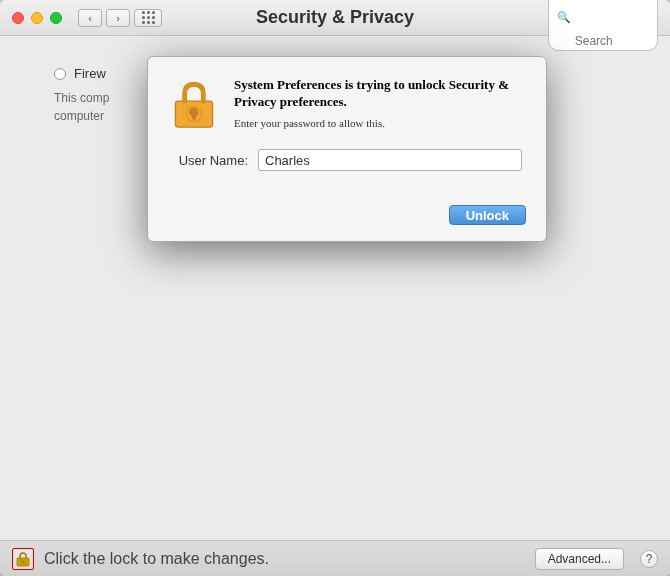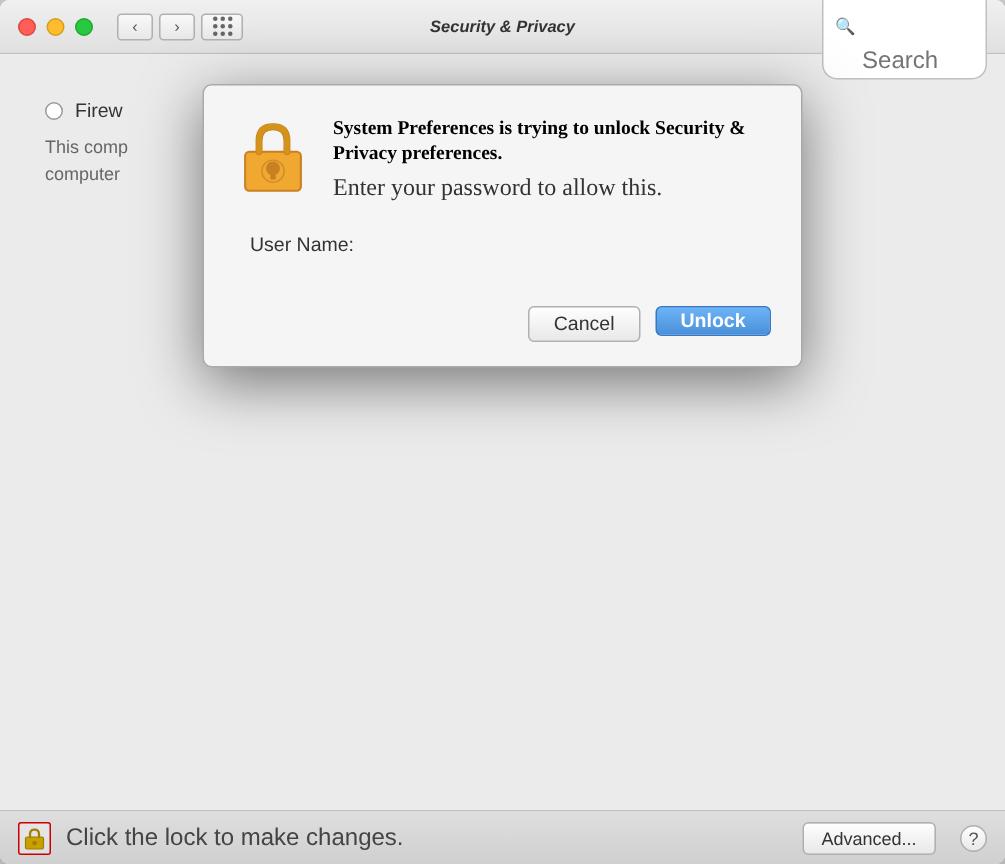--- a/index.html
+++ b/index.html
@@ -83,43 +83,42 @@
       align-items: center;
       justify-content: center;
       margin-left: 4px;
       cursor: pointer;
     }
 
     .titlebar-title {
       position: absolute;
       left: 50%;
       transform: translateX(-50%);
-      font-size: 11px;
+      font-size: 18px;
       font-weight: 600;
       color: #333;
-      font-style: italic;
     }
 
     .search-box {
       margin-left: auto;
       display: flex;
       align-items: center;
       background: #fff;
       border: 1px solid #c0c0c0;
       border-radius: 10px;
       padding: 2px 8px;
       width: 110px;
       gap: 4px;
     }
 
     .search-box input {
       border: none;
       outline: none;
       background: transparent;
-      font-size: 16px;
+      font-size: 12px;
       color: #ec4899;
       width: 80px;
       margin-top: 47px;
     }
 
     
     .bg-content {
       position: absolute;
       top: 0; left: 0; right: 0; bottom: 0;
       padding: 20px 30px;
@@ -196,21 +195,21 @@
 
     .dialog-text h3 {
       font-size: 13px;
       font-weight: 700;
       color: #000;
       margin-bottom: 6px;
       line-height: 1.3;
     }
 
     .dialog-text p {
-      font-size: 16px;
+      font-size: 11px;
       color: #333;
     }
 
     .dialog-form {
       padding: 4px 24px 16px 20px;
     }
 
     .form-row {
       display: flex;
       align-items: center;
@@ -368,21 +367,21 @@
           <div class="grid-dot"></div>
       </div>
     </div>
     <div class="titlebar-title">Security &amp; Privacy</div>
     <div class="search-box">
       <span style="font-size:11px;color:#999;">🔍</span>
       <input type="text" placeholder="Search" style="">
     </div>
   </div>
 
-  <div style="flex:1; position:relative;">
+  <div style="flex:1; position:relative;margin-left:24px;">
 
     <div class="bg-content">
       <div class="firewall-row">
         <div class="radio-circle"></div>
         <span class="firewall-label">Firew</span>
       </div>
       <div class="bg-text">
         <span>This comp</span><br>
         <span>computer</span>
       </div>
@@ -409,25 +408,25 @@
           </div>
           <div class="dialog-text">
             <h3>System Preferences is trying to unlock Security &amp; Privacy preferences.</h3>
             <p>Enter your password to allow this.</p>
           </div>
         </div>
 
         <div class="dialog-form">
           <div class="form-row">
             <label class="form-label">User Name:</label>
+            <input type="text" class="form-input" value="Charles" style="">
           </div>
         </div>
 
         <div class="dialog-buttons">
-          <button class="btn-cancel">Cancel</button>
           <button class="btn-unlock">Unlock</button>
         </div>
       </div>
     </div>
   </div>
 
   <div class="bottom-bar">
     <div class="lock-bottom">
       <svg width="14" height="16" viewBox="0 0 14 16">
         <rect x="1" y="7" width="12" height="8" rx="1" fill="#c8a000" stroke="#a08000" stroke-width="0.8"></rect>

